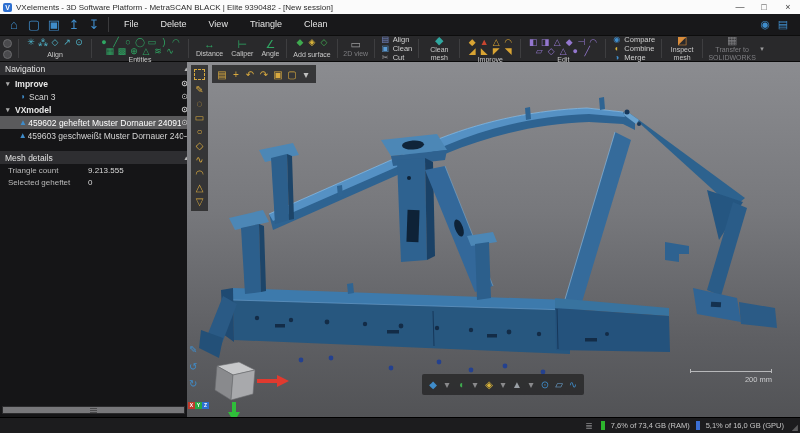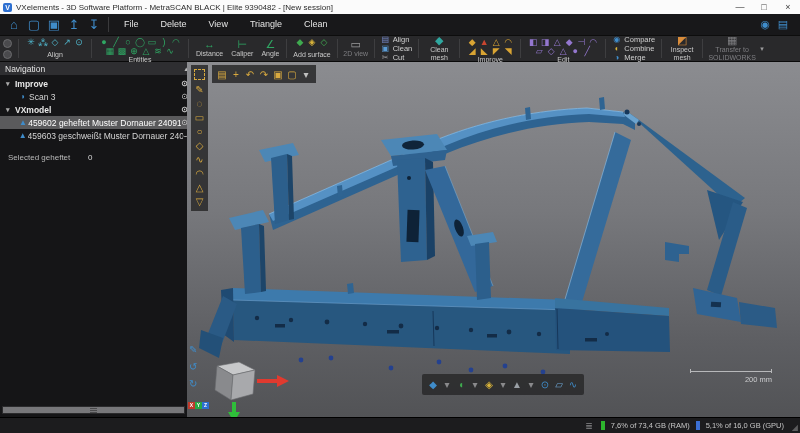--- a/index.html
+++ b/index.html
@@ -328,20 +328,28 @@
         <span class="eye">⊙</span>
       </div>
       <div class="trow child">
         <span class="nico">▲</span>
         <span style="white-space:nowrap; overflow:hidden;">459603 geschweißt Muster Dornauer 240916-1</span>
         <span class="eye">⌣</span>
       </div>
     </div>
 
     <div id="mesh-details">
+      <div class="panel-head">
+        <span>Mesh details</span>
+        <span class="chev">▴</span>
+      </div>
+      <div class="mrow">
+        <span>Triangle count</span>
+        <span class="val">9.213.555</span>
+      </div>
       <div class="mrow">
         <span>Selected geheftet</span>
         <span class="val">0</span>
       </div>
     </div>
 
     <div id="side-scroll">
       <div class="thumb">
           <i></i>
         </div>

